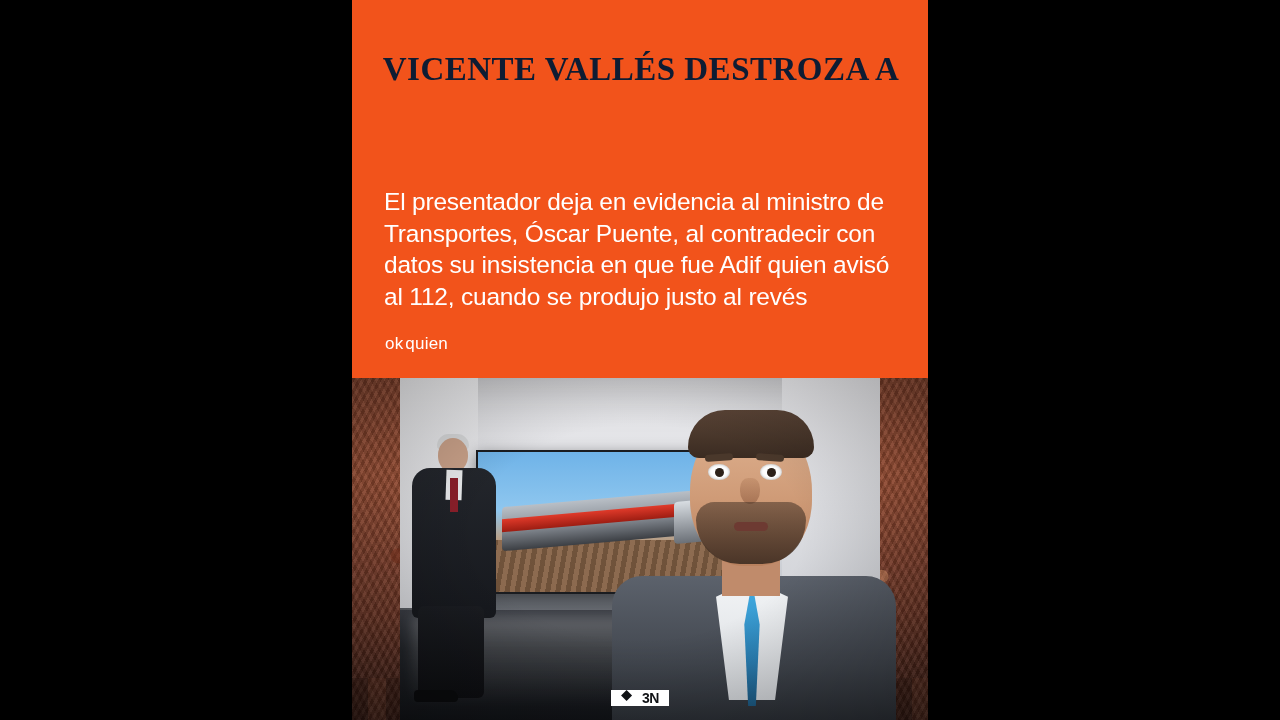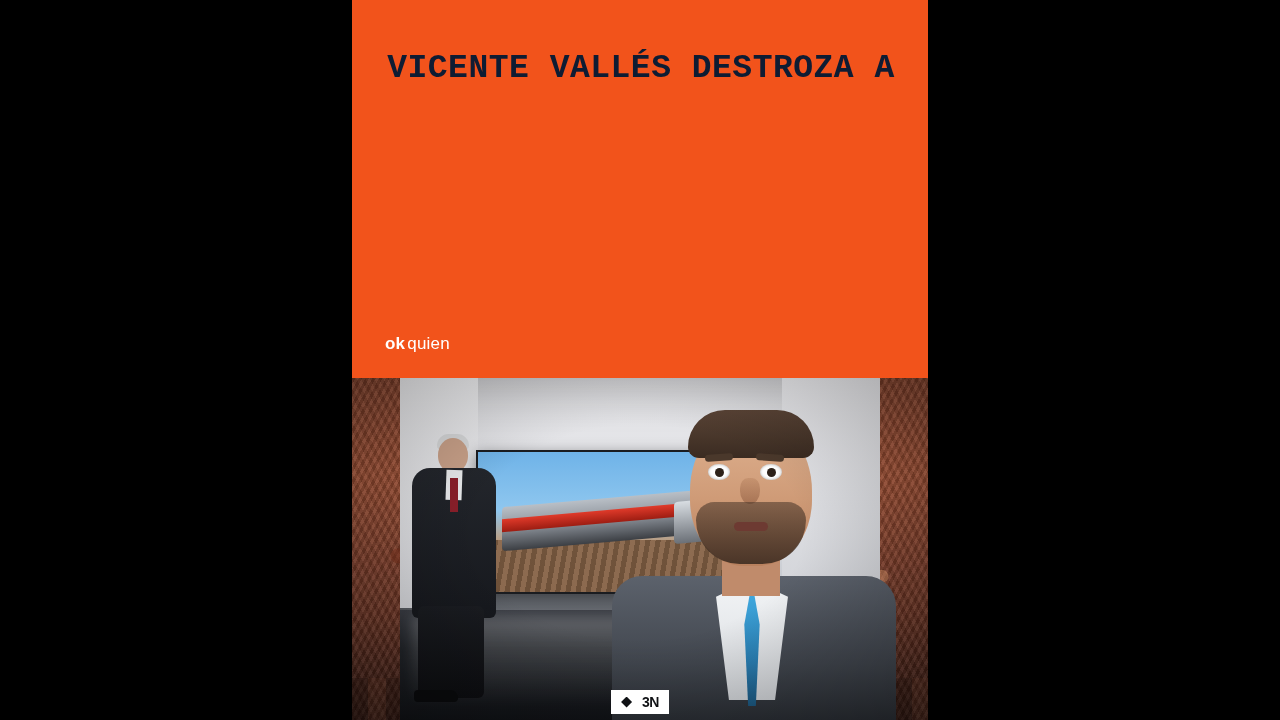--- a/index.html
+++ b/index.html
@@ -39,21 +39,21 @@
     height: 378px;
     background: #f2531b;
   }
 
   #kicker-line {
     position: absolute;
     left: 30px;
     top: 52px;
     width: 518px;
     color: #0e1c33;
-    font-family: Liberation Mono, monospace;
+    font-family: Liberation Serif, serif;
     font-weight: bold;
     font-size: 33px;
     letter-spacing: 0.5px;
     line-height: 1.05;
     text-align: center;
     white-space: nowrap;
   }
 
   #main-title {
     position: absolute;
@@ -86,21 +86,21 @@
   #brand-logo {
     position: absolute;
     left: 33px;
     top: 334px;
     color: #ffffff;
     font-family: "Liberation Sans", sans-serif;
     font-weight: bold;
     font-size: 17px;
     letter-spacing: 0.2px;
   }
-  #brand-logo .ok { font-weight: bold; }
+  #brand-logo .ok { font-weight: normal; }
   #brand-logo .diario { font-weight: normal; margin-left: 2px; }
 
   
   #photo {
     position: absolute;
     left: 0;
     top: 378px;
     width: 576px;
     height: 342px;
     overflow: hidden;
@@ -297,24 +297,23 @@
     background: radial-gradient(ellipse at 50% 45%, rgba(0,0,0,0) 40%, rgba(0,0,0,0.35) 100%);
     pointer-events: none;
   }
 
   
   #watermark {
     position: absolute;
     left: 259px;
     top: 690px;
     width: 58px;
-    height: 24px;
+    height: 16px;
     background: #ffffff;
     display: flex;
-    align-items: center;
     justify-content: center;
     gap: 10px;
   }
   #watermark .wm-dot {
     width: 11px; height: 11px; background: #101215;
     clip-path: polygon(50% 0, 100% 50%, 50% 100%, 0 50%);
   }
   #watermark .wm-text {
     color: #101215;
     font-family: "Liberation Sans", sans-serif;
@@ -335,20 +334,21 @@
 
 <div id="stage">
 
   <div class="bar-left"></div>
   <div class="bar-right"></div>
 
   <div id="card">
 
     <div id="headline-panel">
       <div id="kicker-line">VICENTE VALLÉS DESTROZA A</div>
+      <div id="subtitle">El presentador deja en evidencia al ministro de Transportes, Óscar Puente, al contradecir con datos  su insistencia en que fue Adif quien avisó al 112, cuando se produjo justo al revés</div>
       <div id="brand-logo">
         <span class="ok">ok</span><span class="diario">quien</span>
       </div>
     </div>
 
     <div id="photo">
       <div class="ballast"></div>
       <div class="ties"></div>
 
       <div class="studio"></div>

